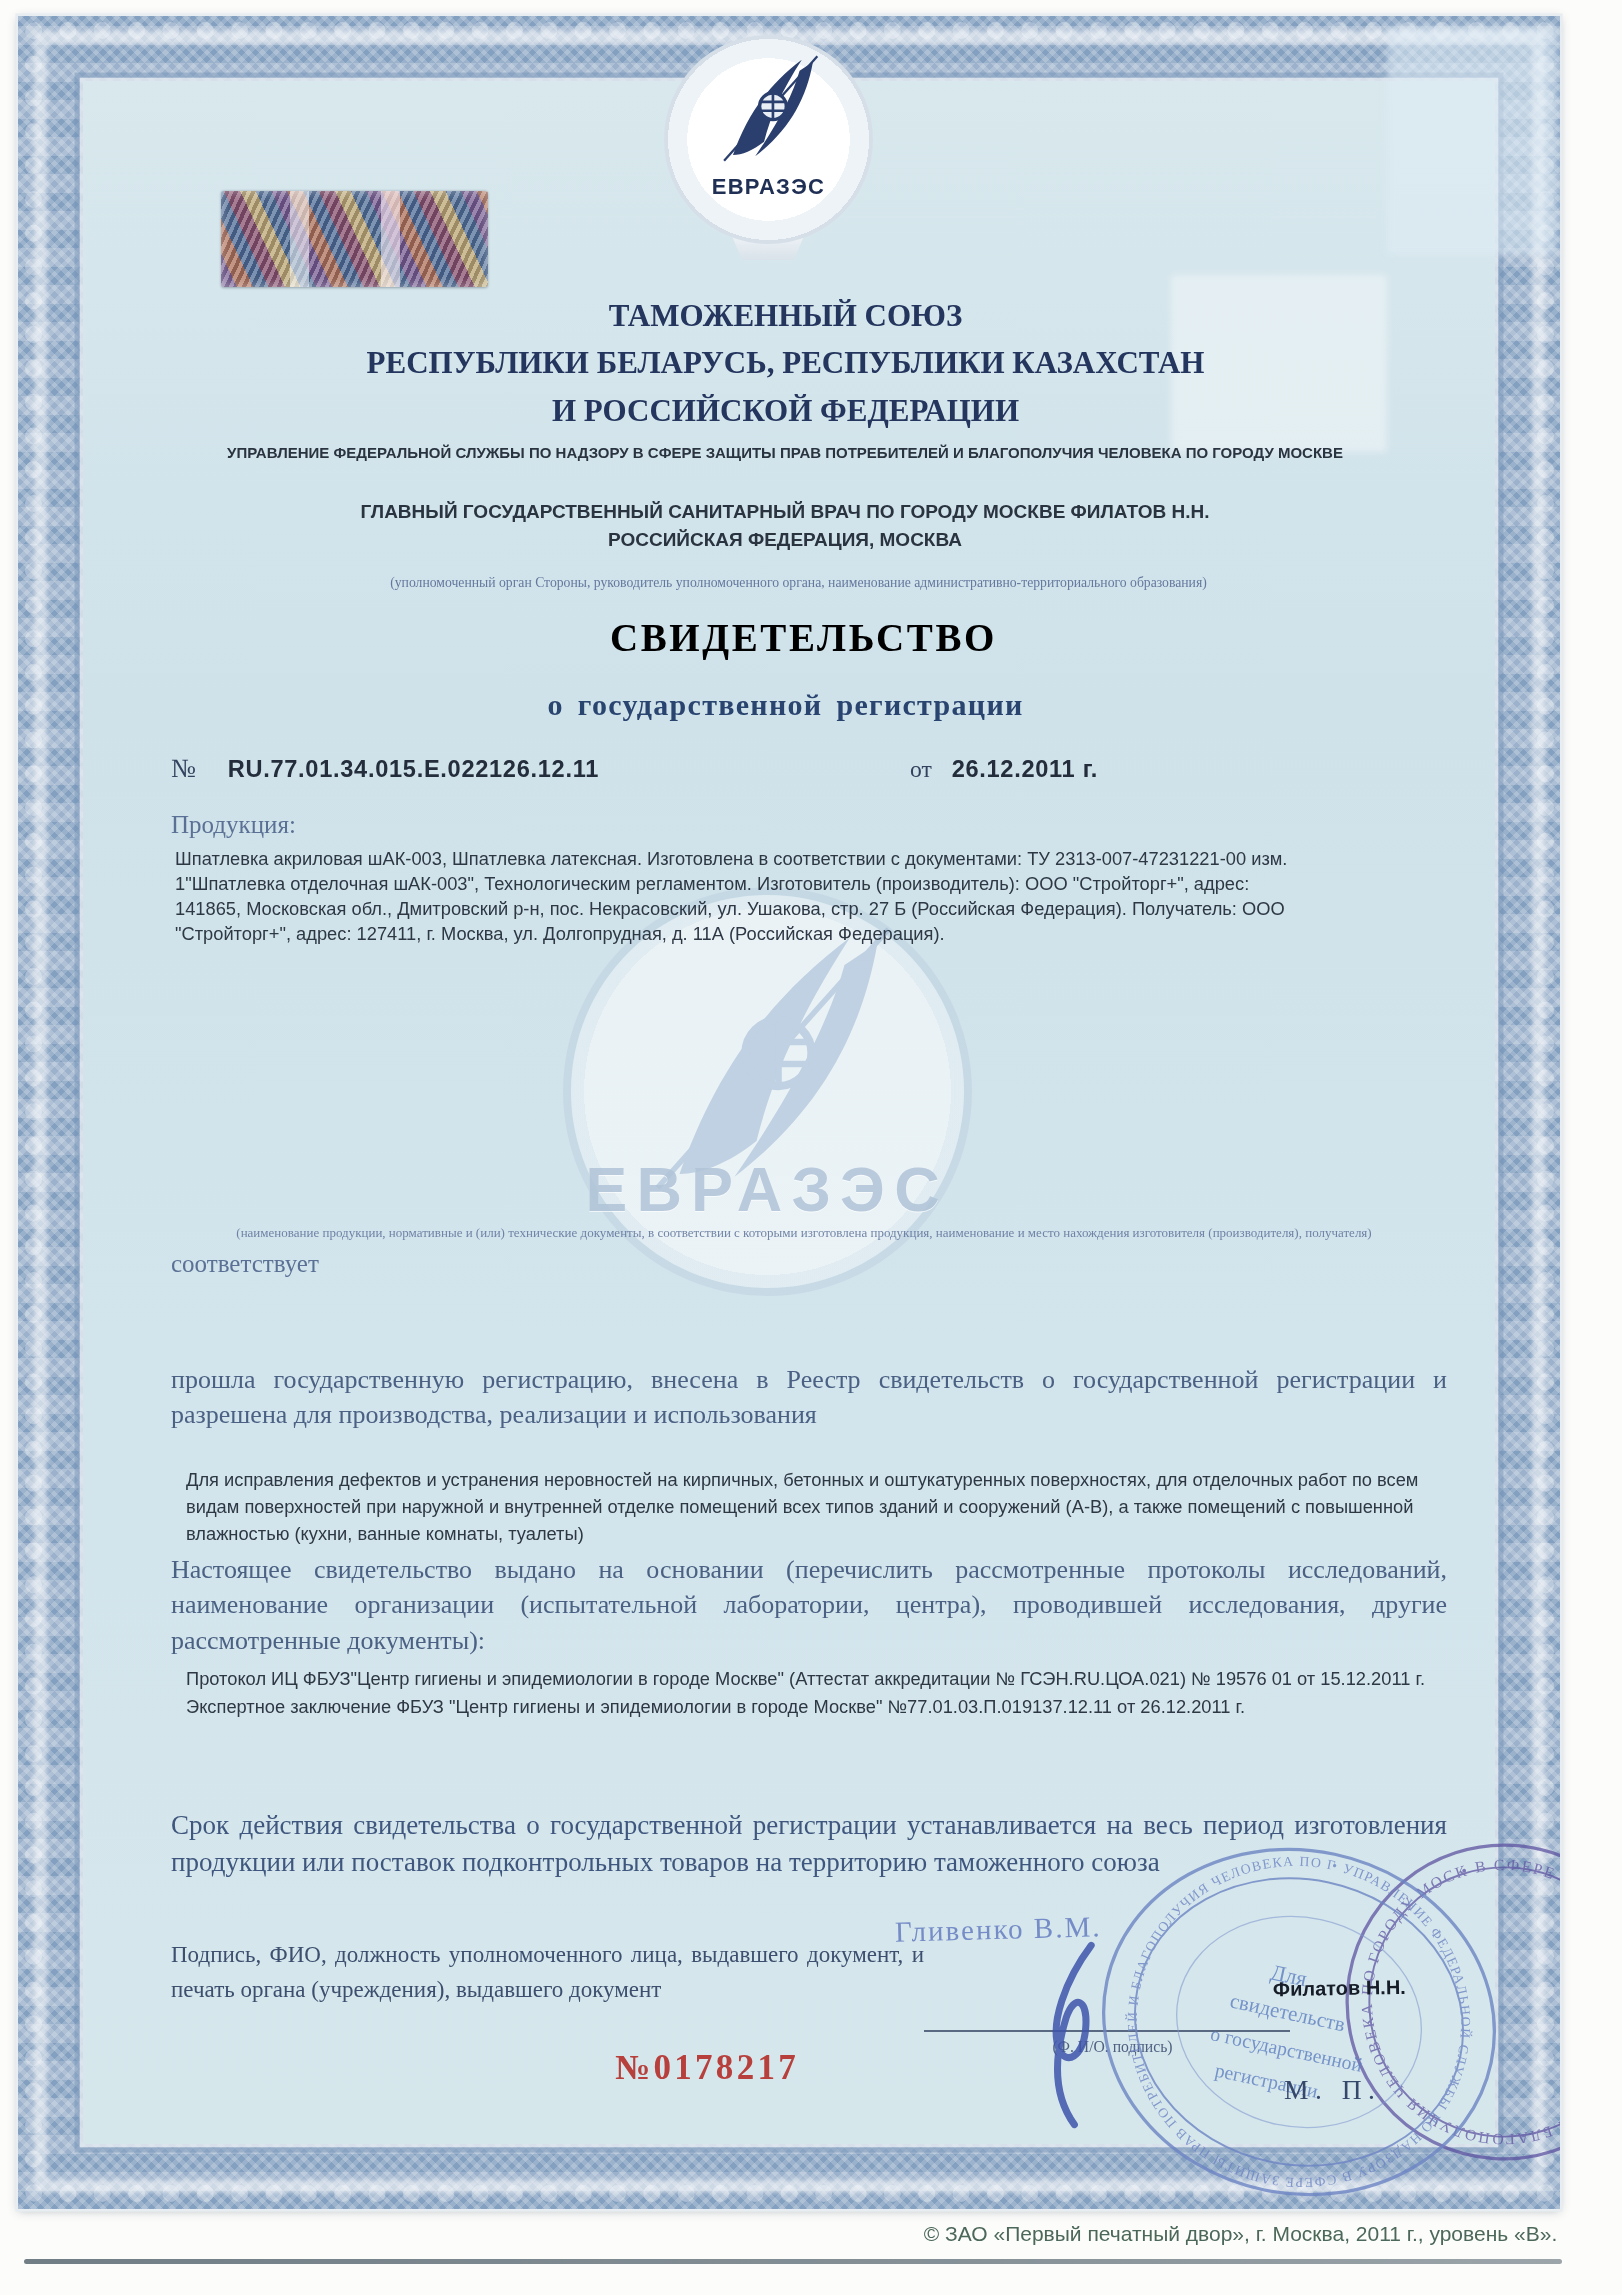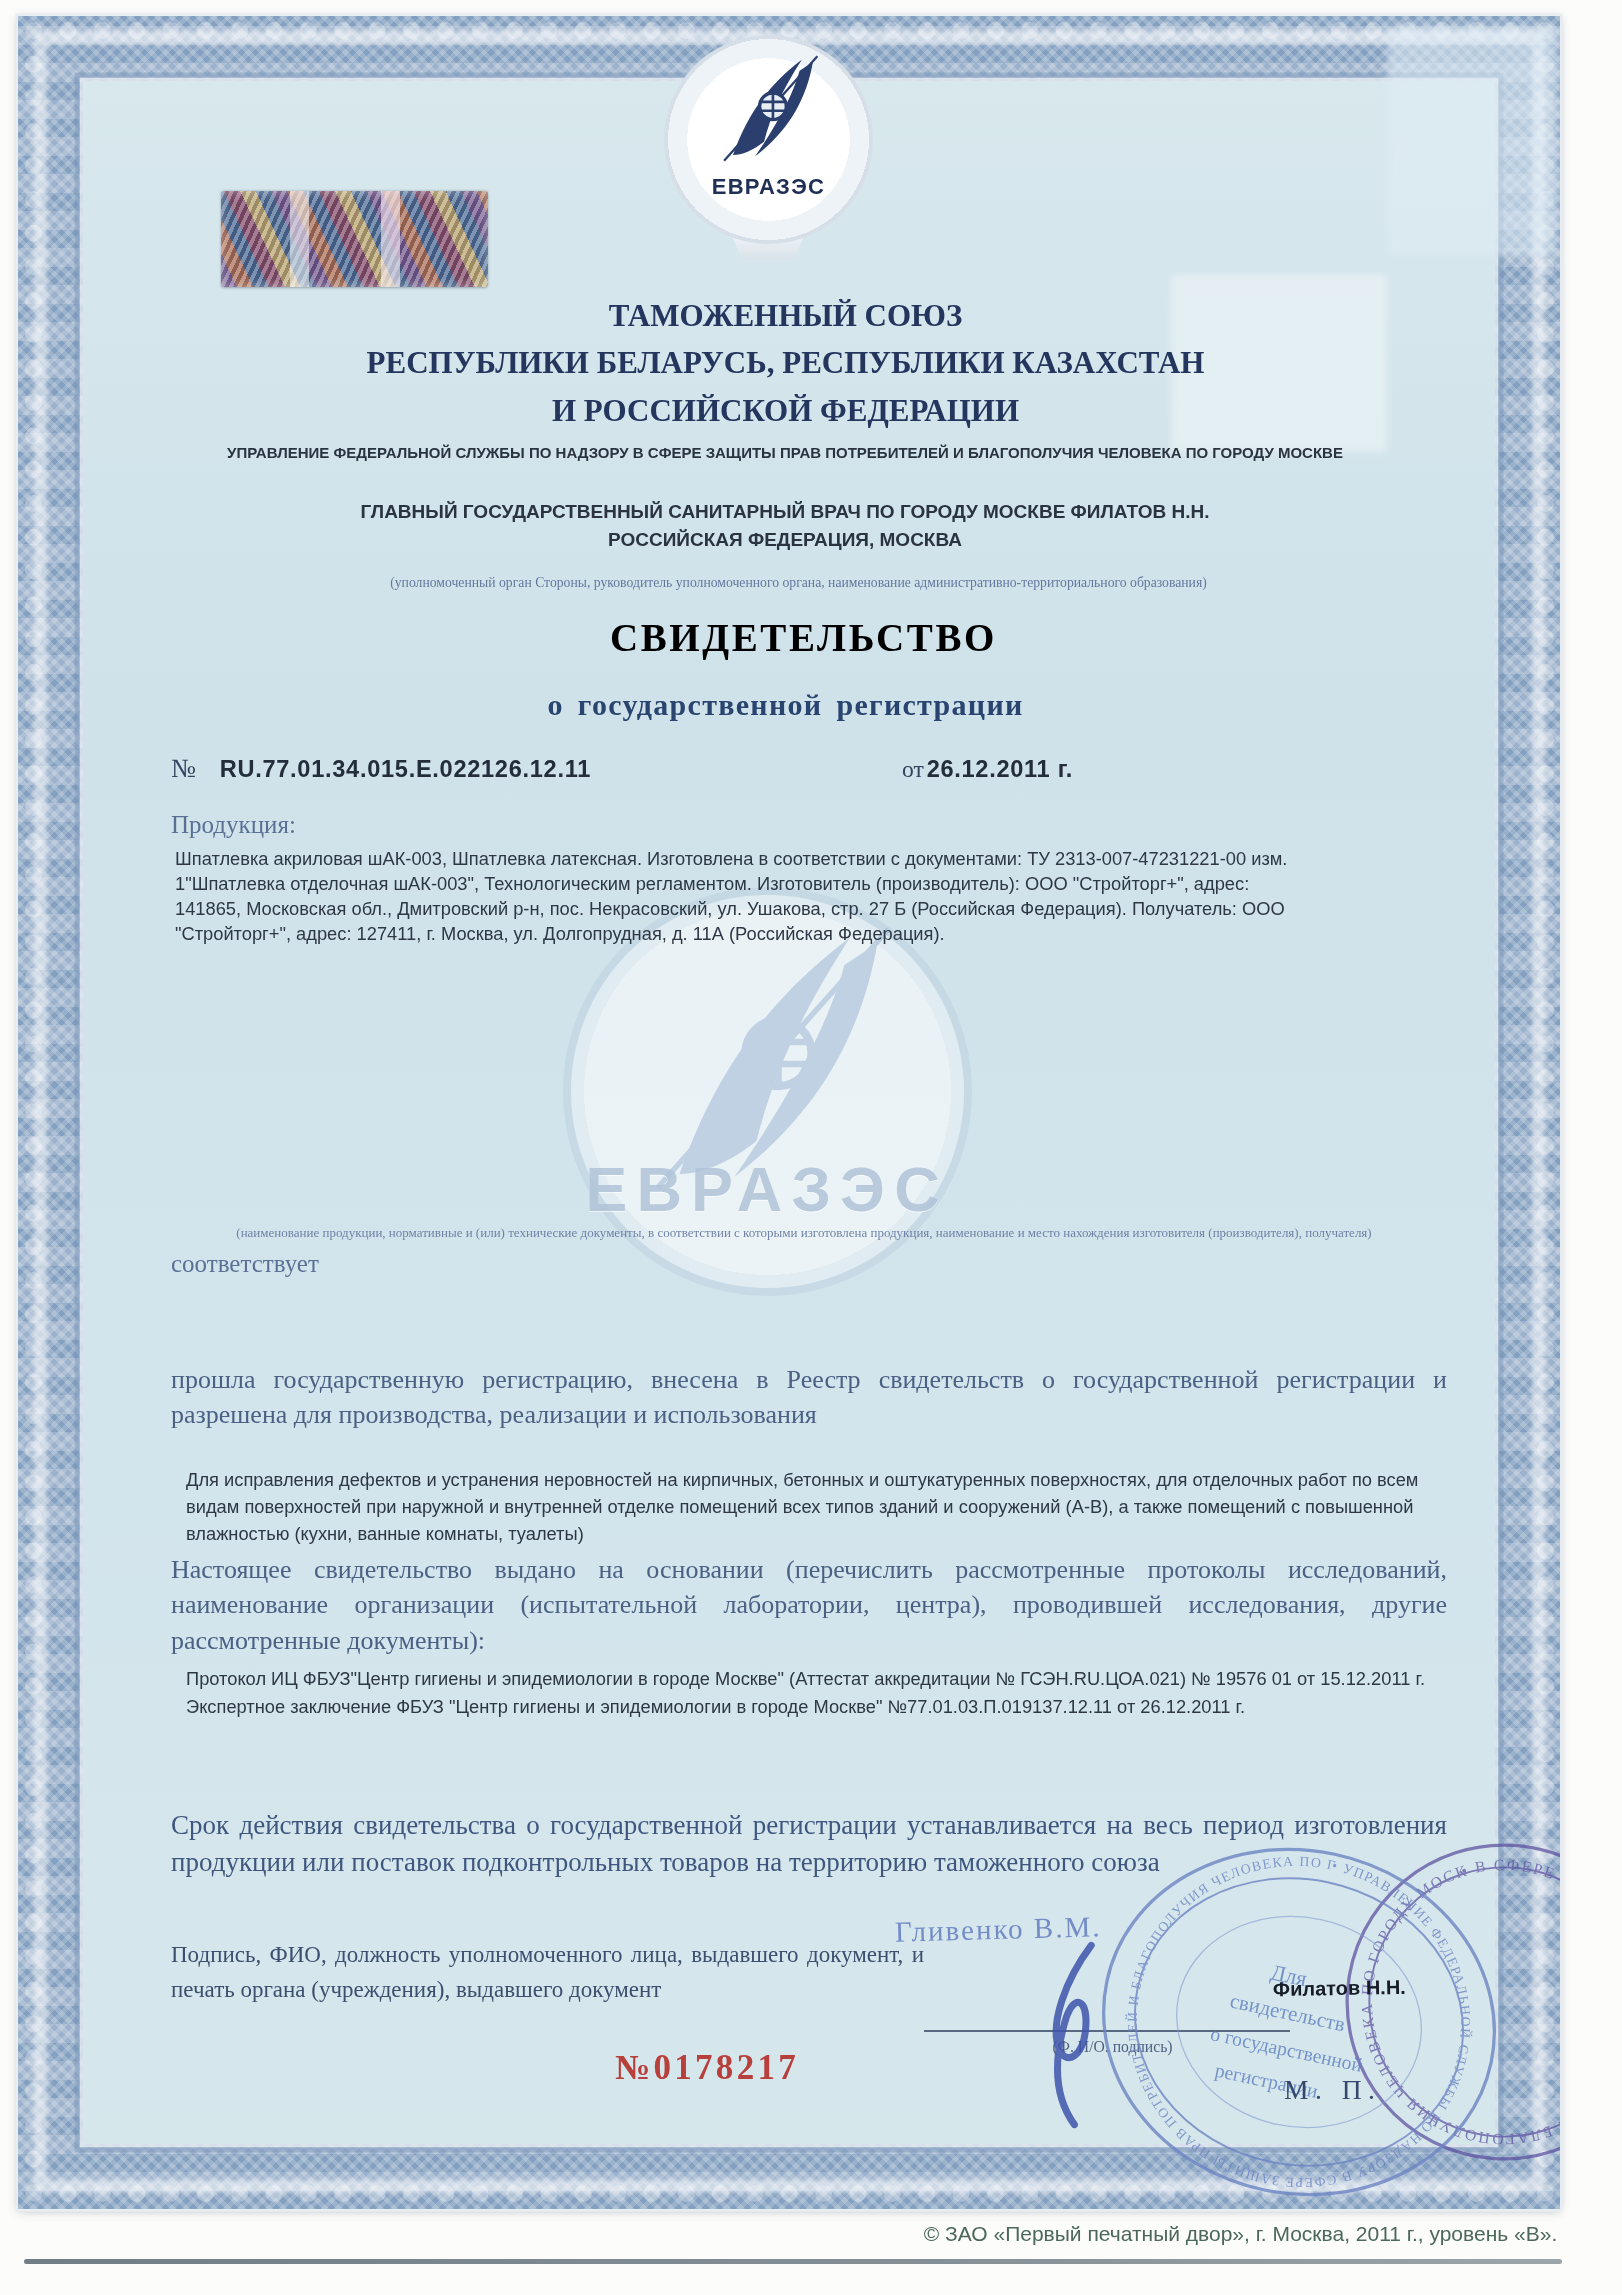--- a/index.html
+++ b/index.html
@@ -142,23 +142,23 @@
   <div class="blk ctr sanshead" style="left:157px;top:442px;width:1256px;font-size:15px;line-height:1.42;">УПРАВЛЕНИЕ ФЕДЕРАЛЬНОЙ СЛУЖБЫ ПО НАДЗОРУ В СФЕРЕ ЗАЩИТЫ ПРАВ ПОТРЕБИТЕЛЕЙ И БЛАГОПОЛУЧИЯ ЧЕЛОВЕКА ПО ГОРОДУ МОСКВЕ</div>
   <div class="blk ctr sanshead" style="left:157px;top:501px;width:1256px;font-size:19px;">ГЛАВНЫЙ ГОСУДАРСТВЕННЫЙ САНИТАРНЫЙ ВРАЧ ПО ГОРОДУ МОСКВЕ ФИЛАТОВ Н.Н.</div>
   <div class="blk ctr sanshead" style="left:157px;top:529px;width:1256px;font-size:19px;">РОССИЙСКАЯ ФЕДЕРАЦИЯ, МОСКВА</div>
   <div class="blk ctr tiny" style="left:157px;top:575px;width:1283px;font-size:13.7px;">(уполномоченный орган Стороны, руководитель уполномоченного органа, наименование административно-территориального образования)</div>
 
   <div class="blk ctr serifhead" style="left:149px;top:615px;width:1309px;font-size:39px;letter-spacing:2.6px;color:#000000;">СВИДЕТЕЛЬСТВО</div>
   <div class="blk ctr serifhead" style="left:131px;top:688px;width:1309px;font-size:30px;letter-spacing:1.3px;word-spacing:5.2px;color:#2a4470;text-align:center;">о государственной регистрации</div>
 
   <div class="blk numrow" style="left:171px;top:754px;width:1276px;">
     <span class="num-label">№</span>
-    <span class="num-value" style="margin-left:21px;">RU.77.01.34.015.E.022126.12.11</span>
+    <span class="num-value" style="margin-left:29px;">RU.77.01.34.015.E.022126.12.11</span>
     <span class="num-label" style="margin-left:308px;font-size:23.6px;">от</span>
-    <span class="num-value" style="">26.12.2011 г.</span>
+    <span class="num-value" style="margin-left:17px;">26.12.2011 г.</span>
   </div>
 
   <div class="blk label-serif" style="left:171px;top:811px;font-size:25px;">Продукция:</div>
   <div class="blk para-sans" style="left:175px;top:847px;width:1139px;line-height:1.36;">Шпатлевка акриловая шАК-003, Шпатлевка латексная. Изготовлена в соответствии с документами: ТУ 2313-007-47231221-00 изм. 1"Шпатлевка отделочная шАК-003", Технологическим регламентом. Изготовитель (производитель): ООО "Стройторг+", адрес: 141865, Московская обл., Дмитровский р-н, пос. Некрасовский, ул. Ушакова, стр. 27 Б (Российская Федерация). Получатель: ООО "Стройторг+", адрес: 127411, г. Москва, ул. Долгопрудная, д. 11А (Российская Федерация).</div>
 
   <div class="blk ctr tiny" style="left:156px;top:1225px;width:1296px;font-size:13px;opacity:.9;">(наименование продукции, нормативные и (или) технические документы, в соответствии с которыми изготовлена продукция, наименование и место нахождения изготовителя (производителя), получателя)</div>
 
   <div class="blk label-serif" style="left:171px;top:1250px;font-size:25px;">соответствует</div>
 
   <div class="blk serif-big just" style="left:171px;top:1362px;width:1276px;">прошла государственную регистрацию, внесена в Реестр свидетельств о государственной регистрации и разрешена для производства, реализации и использования</div>

